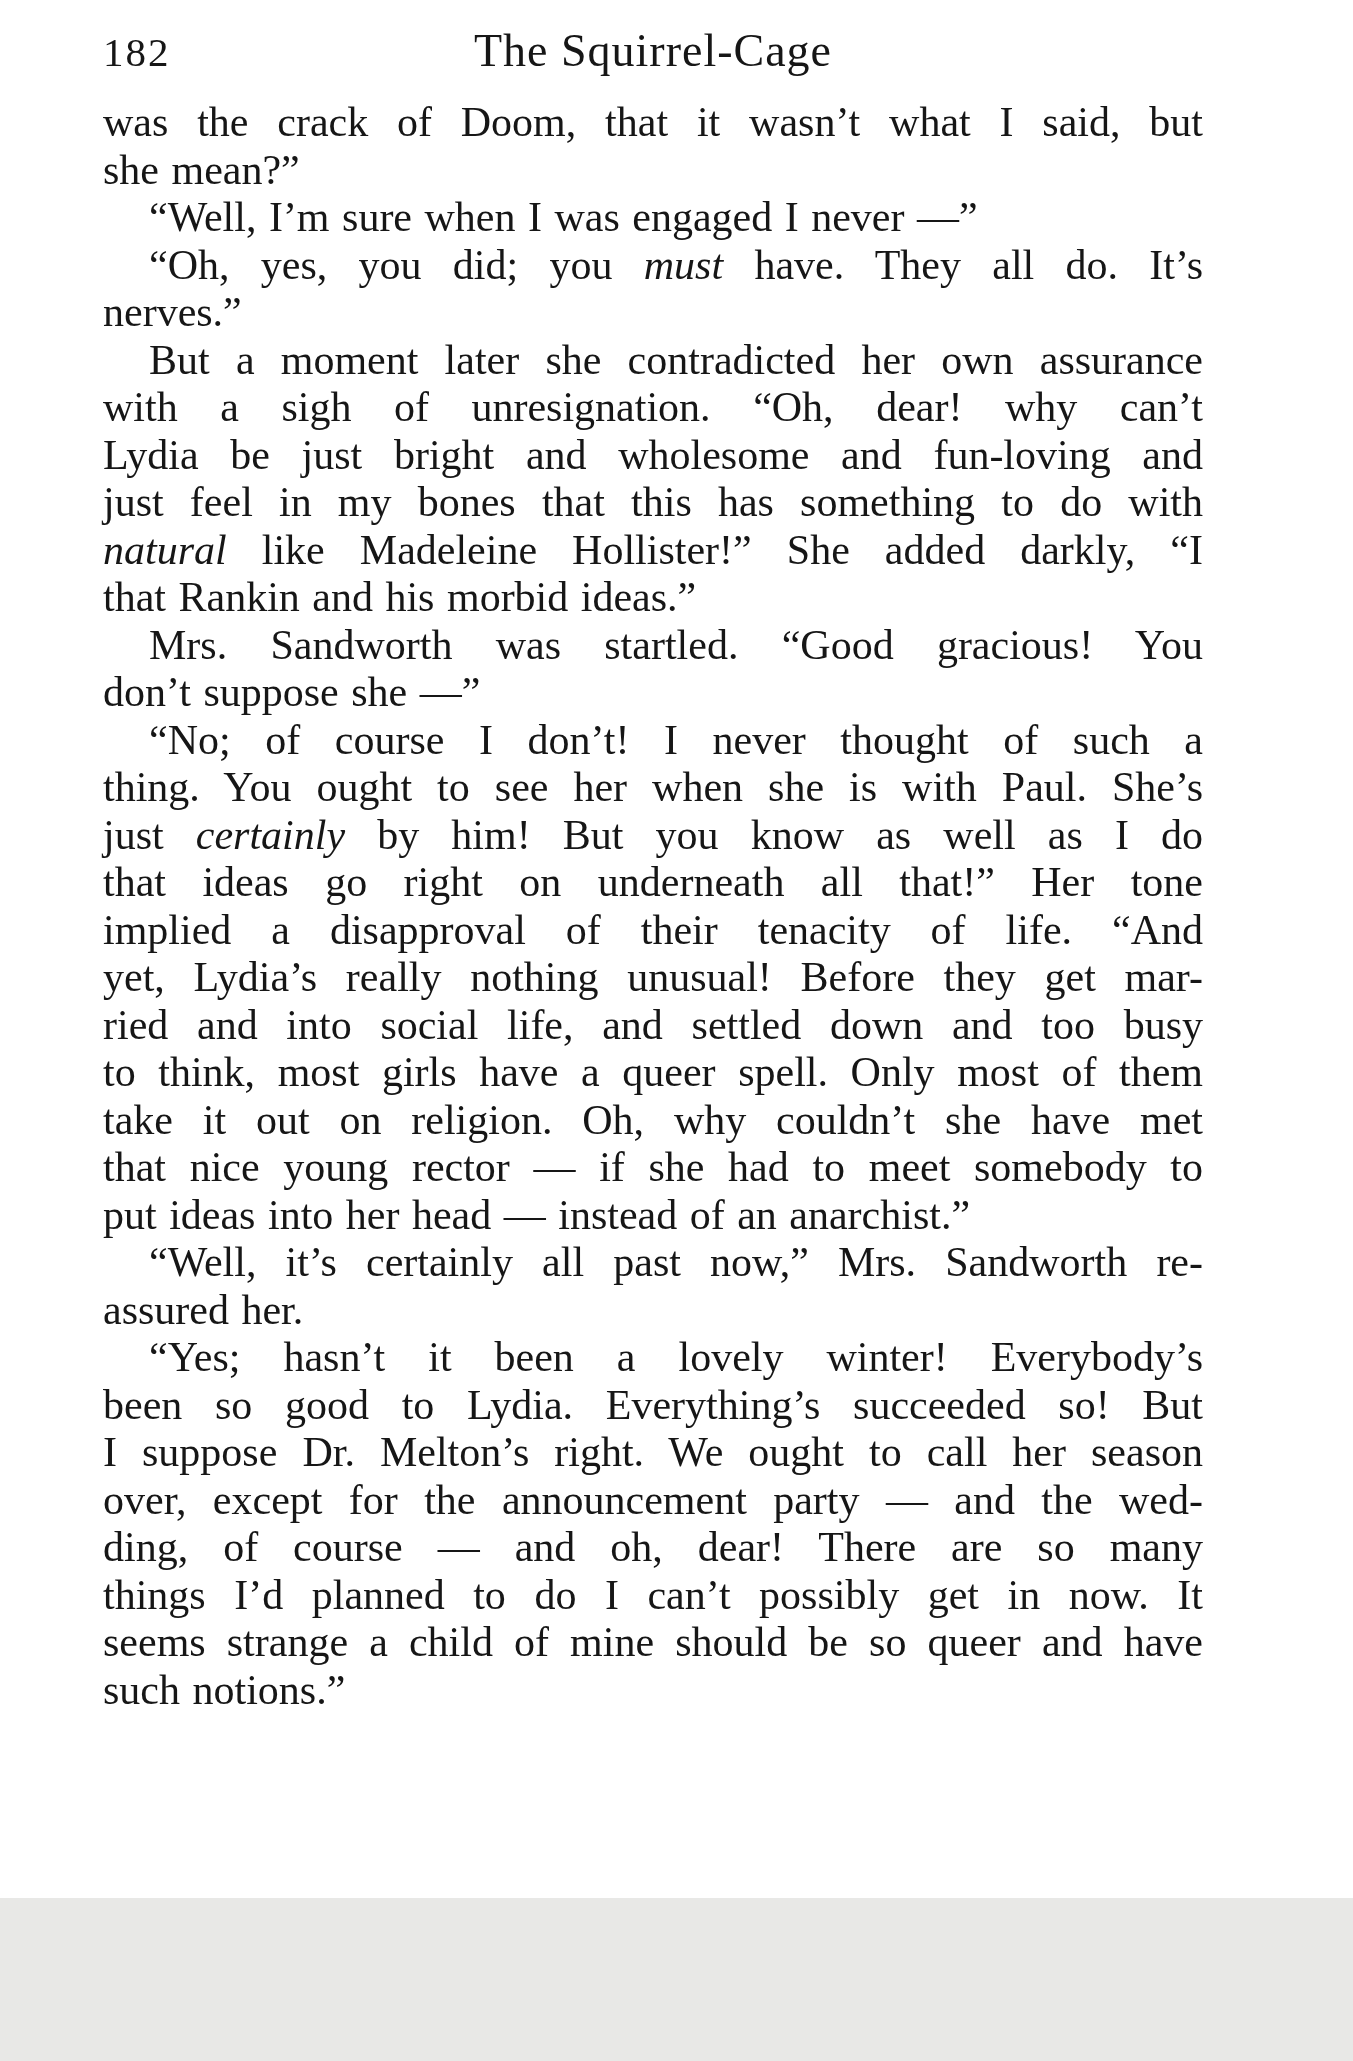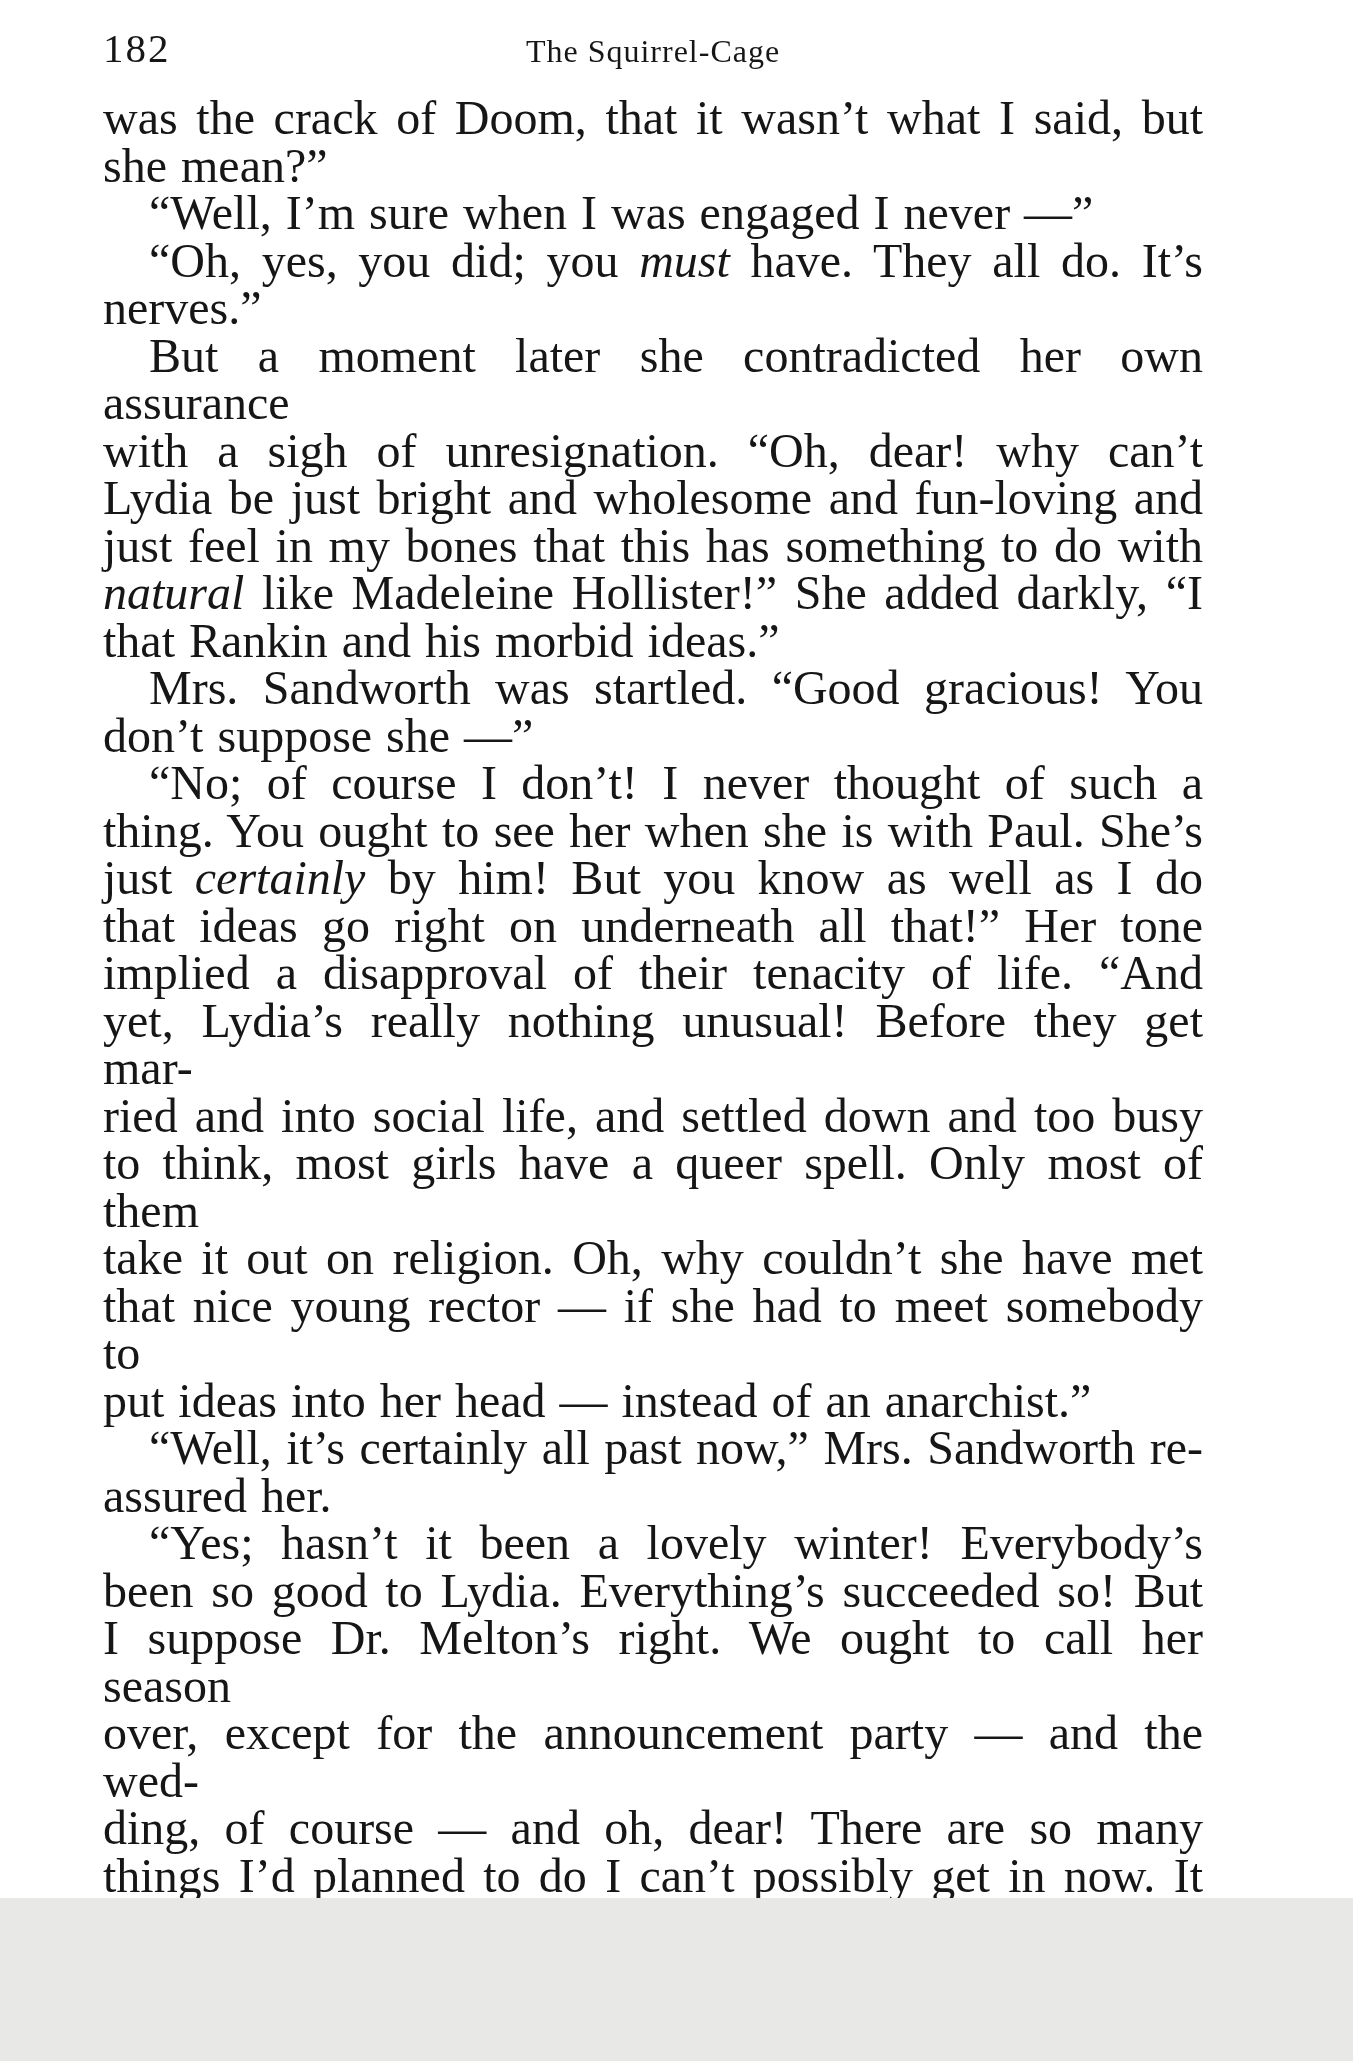--- a/index.html
+++ b/index.html
@@ -30,27 +30,27 @@
     align-items: baseline;
     margin-bottom: 22px;
   }
   .page-number {
     justify-self: start;
     font-size: 41px;
     letter-spacing: 2px;
   }
   .running-title {
     justify-self: center;
-    font-size: 32px;
+    font-size: 46px;
     letter-spacing: 1px;
   }
   .head-spacer { justify-self: end; }
   
   .text-block {
-    font-size: 48px;
+    font-size: 42px;
     line-height: 47.5px;
     word-spacing: 2px;
   }
   .para { margin: 0; }
   .para.indent .line:first-child { text-indent: 46px; }
   .line {
     display: block;
     text-align: justify;
     white-space: normal;
   }

